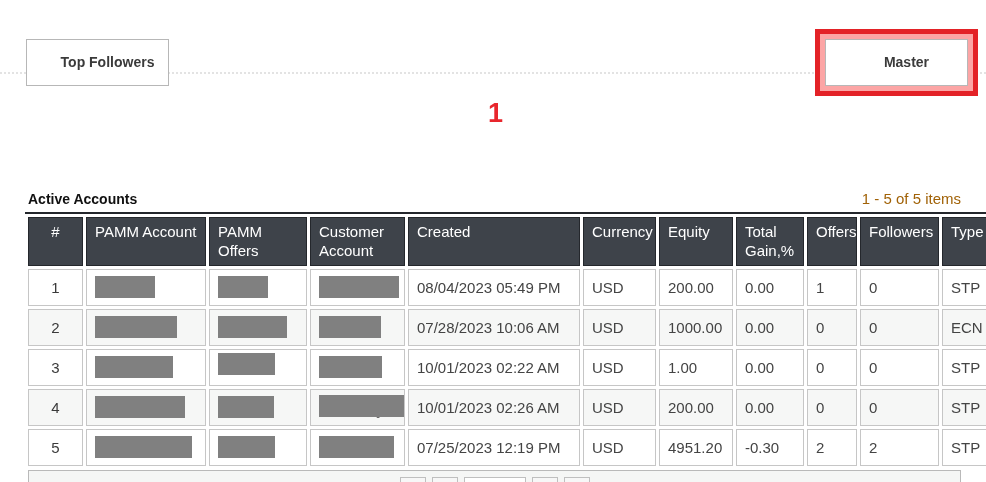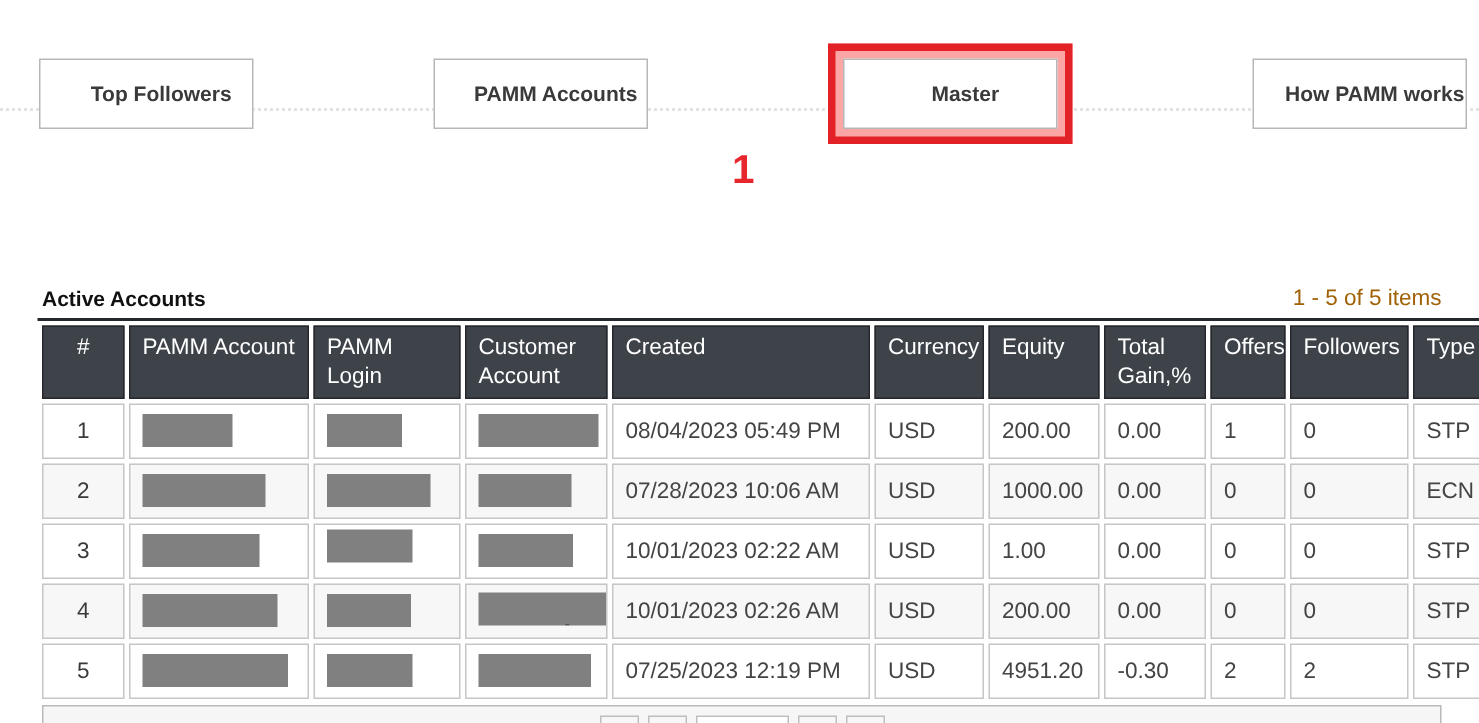--- a/index.html
+++ b/index.html
@@ -143,25 +143,23 @@
     color: #333;
   }
 </style>
 </head>
 <body>
 
 <div class="dotted-rule"></div>
 
 <div class="tabs-bar">
   <button class="tab-btn">Top Followers</button>
-  <button class="tab-btn">PAMM Accounts</button>
   <span class="highlight-box">
     <button class="tab-btn">Master</button>
   </span>
-  <button class="tab-btn">How PAMM works</button>
 </div>
 
 <div class="step-number">1</div>
 
 <div class="content">
   <div class="heading-row">
     <div class="section-title">Active Accounts</div>
     <div class="items-counter">1 - 5 of 5 items</div>
   </div>
 
@@ -176,21 +174,21 @@
         <col style="width:74px">
         <col style="width:68px">
       <col style="width:50px">
         <col style="width:79px">
         <col style="width:49px">
     </colgroup>
     <thead>
       <tr>
         <th class="col-num">#</th>
         <th>PAMM Account</th>
-        <th>PAMM Login</th>
+        <th>PAMM Offers</th>
         <th>Customer Account</th>
         <th>Created</th>
         <th>Currency</th>
         <th>Equity</th>
         <th>Total Gain,%</th>
         <th>Offers</th>
         <th>Followers</th>
         <th>Type</th>
       </tr>
     </thead>

